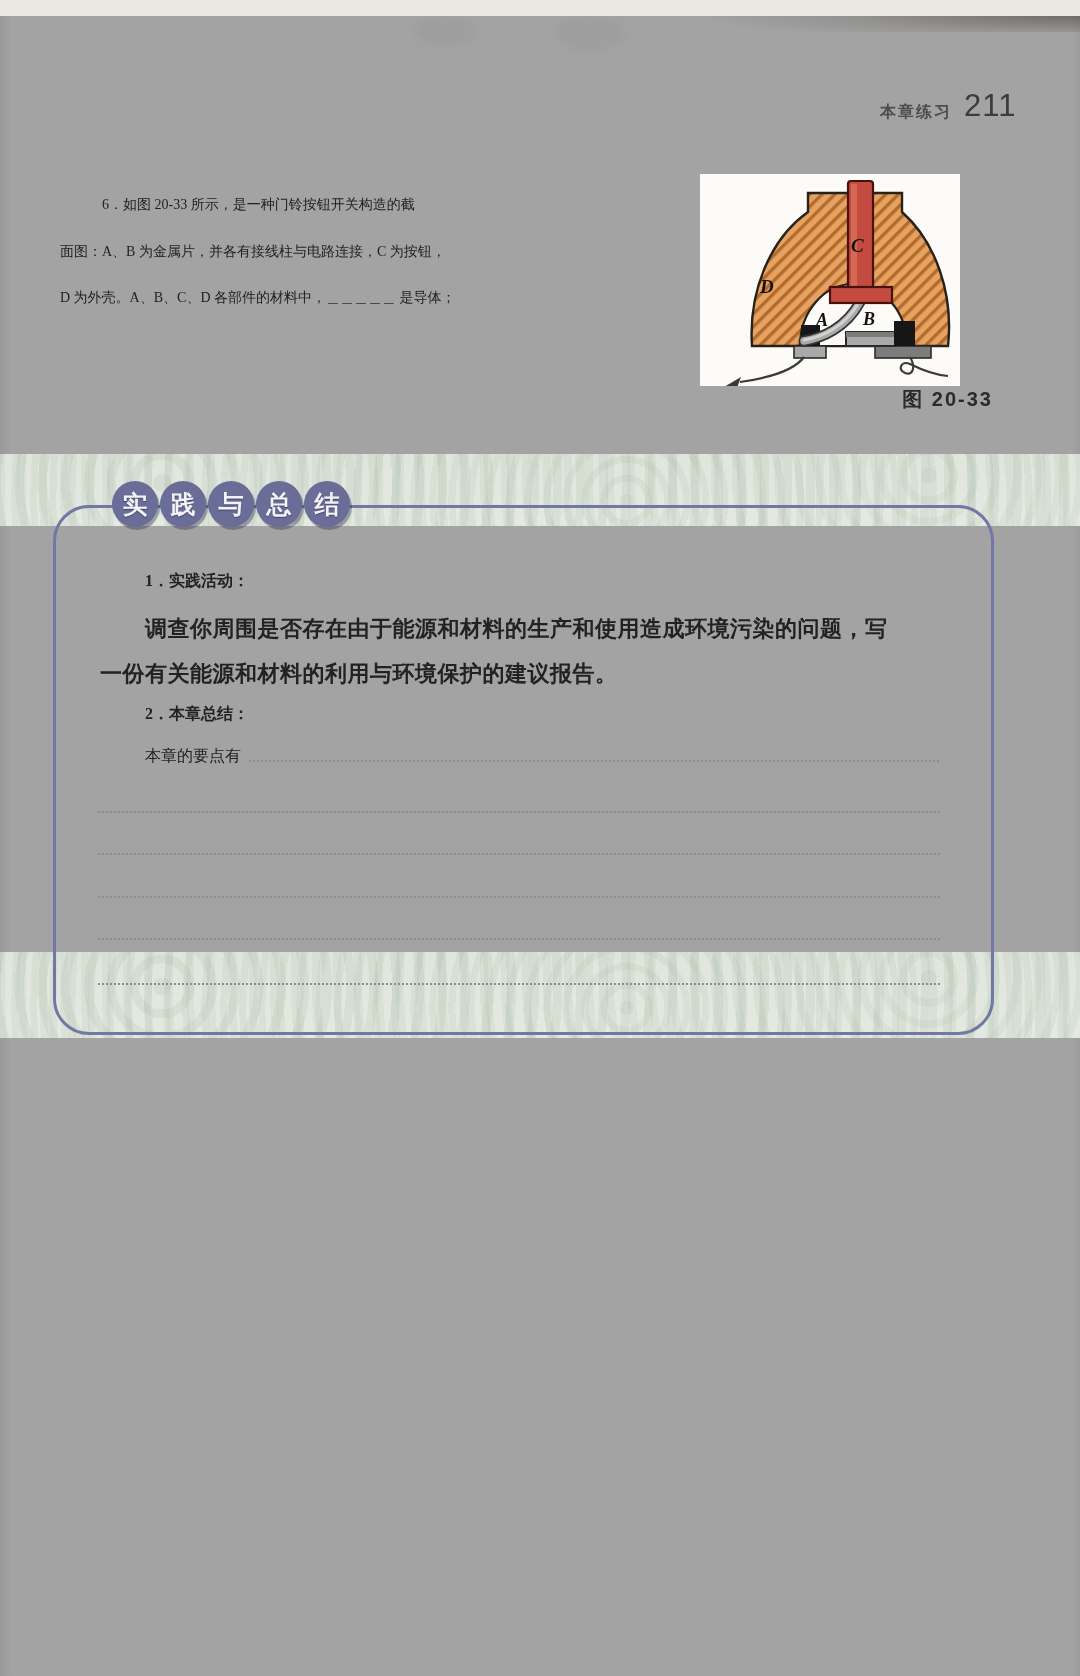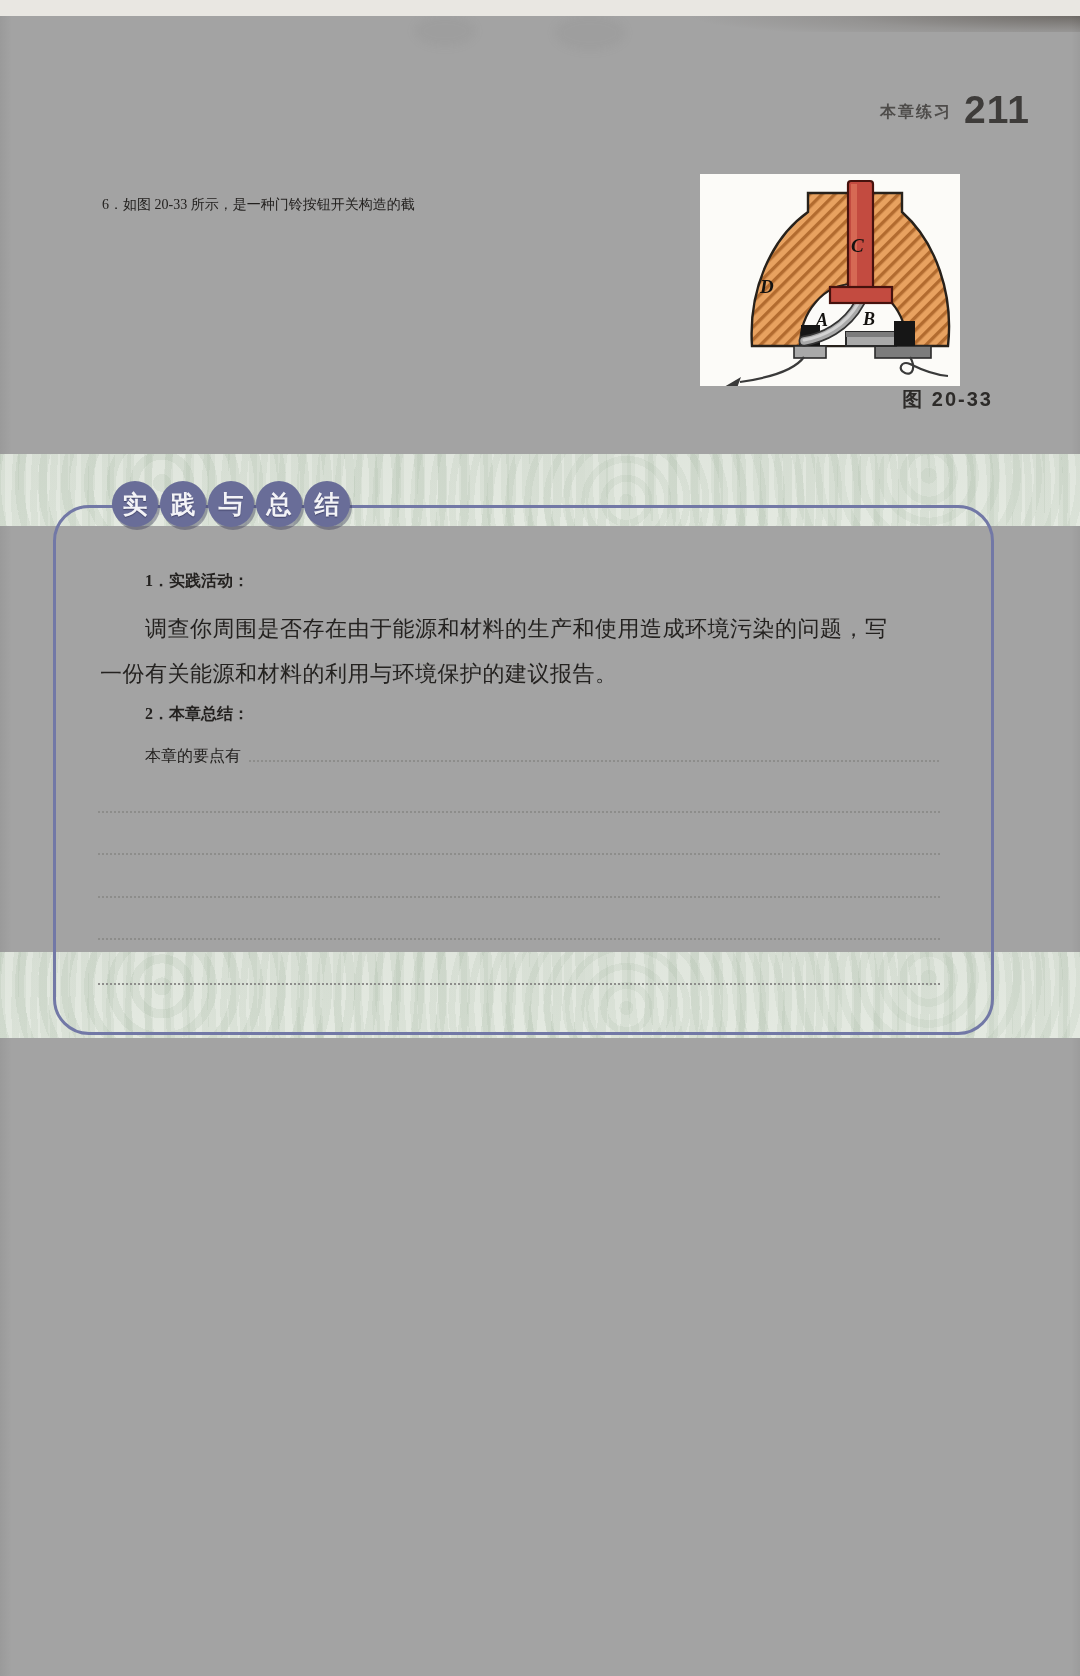--- a/index.html
+++ b/index.html
@@ -12,21 +12,21 @@
   
   .corner-shade{right:0;top:0;width:430px;height:16px;
     background:radial-gradient(130% 220% at 100% 0,rgba(62,54,46,.50),rgba(62,54,46,.14) 42%,rgba(62,54,46,0) 70%);}
   .edge-left{left:0;top:0;bottom:0;width:12px;background:linear-gradient(to right,rgba(0,0,0,.055),rgba(0,0,0,0));}
   .edge-right{right:0;top:0;bottom:0;width:9px;background:linear-gradient(to left,rgba(0,0,0,.045),rgba(0,0,0,0));}
   .smudge{border-radius:50%;filter:blur(4px);background:rgba(120,120,118,.10);}
   
   .hdr-label{left:880px;top:86px;font-family:"Liberation Sans","DejaVu Sans",sans-serif;
     font-size:16px;font-weight:700;color:#4e4c4a;letter-spacing:2px;white-space:nowrap;}
   .hdr-num{left:964px;top:72px;font-family:"Liberation Sans","DejaVu Sans",sans-serif;
-    font-size:39px;font-weight:700;color:#3e3c3a;letter-spacing:1px;}
+    font-size:31px;font-weight:400;color:#3e3c3a;letter-spacing:1px;}
   
   .q6{left:60px;top:166px;width:650px;font-size:14px;line-height:46.5px;
     font-weight:500;color:#211f1d;}
   .q6 .ln{white-space:nowrap;}
   .q6 .indent{text-indent:42px;}
   
   .fig{left:700px;top:158px;width:260px;height:212px;background:#fcfbf8;}
   .fig-caption{left:733px;top:370px;width:260px;text-align:right;
     font-family:"Liberation Sans","DejaVu Sans",sans-serif;font-size:20px;font-weight:700;color:#2d2b29;letter-spacing:2px;}
   
@@ -40,21 +40,21 @@
   .band-bottom{top:936px;height:86px;}
   
   .pbox{left:53px;top:489px;width:935px;height:524px;
     border:3px solid #7278A6;border-radius:36px;background:transparent;}
   .badge{top:465px;width:46px;height:46px;border-radius:50%;background:#696D98;
     display:flex;align-items:center;justify-content:center;
     font-family:"Liberation Sans","DejaVu Sans",sans-serif;font-size:25px;font-weight:700;color:#f3f3f7;
     box-shadow:2px 3px 0 rgba(47,47,79,.38);text-shadow:0 1px 1px rgba(30,30,60,.5);}
   .b1{left:112px}.b2{left:160px}.b3{left:208px}.b4{left:256px}.b5{left:304px}
   .ptitle{font-size:16px;font-weight:700;color:#242220;white-space:nowrap;}
-  .pbody{font-size:22px;font-weight:400;color:#242220;white-space:nowrap;letter-spacing:.5px;}
+  .pbody{font-size:22px;font-weight:700;color:#242220;white-space:nowrap;letter-spacing:.5px;}
   .t1{left:145px;top:555px;}
   .t2{left:145px;top:598px;}
   .t3{left:100px;top:643px;}
   .t4{left:145px;top:688px;}
   .leadrow{left:145px;top:730px;width:795px;display:flex;align-items:flex-end;}
   .leadrow .lead{font-size:16px;font-weight:500;color:#242220;white-space:nowrap;font-family:Liberation Mono, monospace;}
   .dotline{height:2px;background-image:repeating-linear-gradient(90deg,#8d8d8b 0 2px,rgba(0,0,0,0) 2px 4px);}
   .leadrow .dotline{flex:1;margin:0 0 5px 8px;}
   .writeline{left:98px;width:842px;height:2px;
     background-image:repeating-linear-gradient(90deg,#8d8d8b 0 2px,rgba(0,0,0,0) 2px 4px);}
@@ -69,20 +69,22 @@
   <div class="abs edge-left"></div>
   <div class="abs edge-right"></div>
   <div class="abs smudge" style="left:415px;top:0;width:60px;height:30px;"></div>
   <div class="abs smudge" style="left:555px;top:0;width:70px;height:34px;"></div>
 
   <div class="abs hdr-label">本章练习</div>
   <div class="abs hdr-num">211</div>
 
   <div class="abs q6">
     <div class="ln indent">6．如图 20-33 所示，是一种门铃按钮开关构造的截</div>
+    <div class="ln">面图：A、B 为金属片，并各有接线柱与电路连接，C 为按钮，</div>
+    <div class="ln">D 为外壳。A、B、C、D 各部件的材料中，＿＿＿＿＿ 是导体；</div>
   </div>
 
   <div class="abs fig">
     <svg width="260" height="212" viewBox="0 0 260 212">
       <defs>
         <pattern id="hatch" patternUnits="userSpaceOnUse" width="9" height="9" patternTransform="rotate(-45)">
           <rect width="9" height="9" fill="#E8A260"></rect>
           <rect x="0" y="0" width="9" height="3.4" fill="#B26B2F"></rect>
         </pattern>
       </defs>

